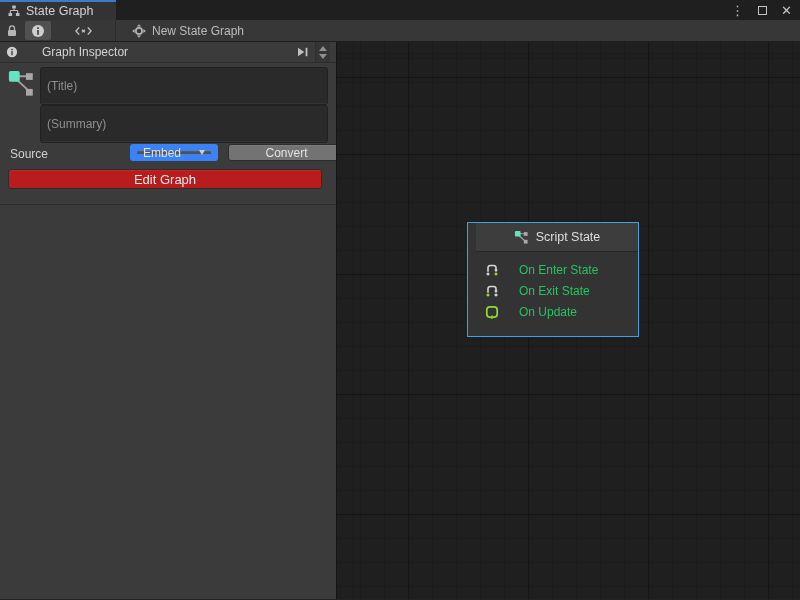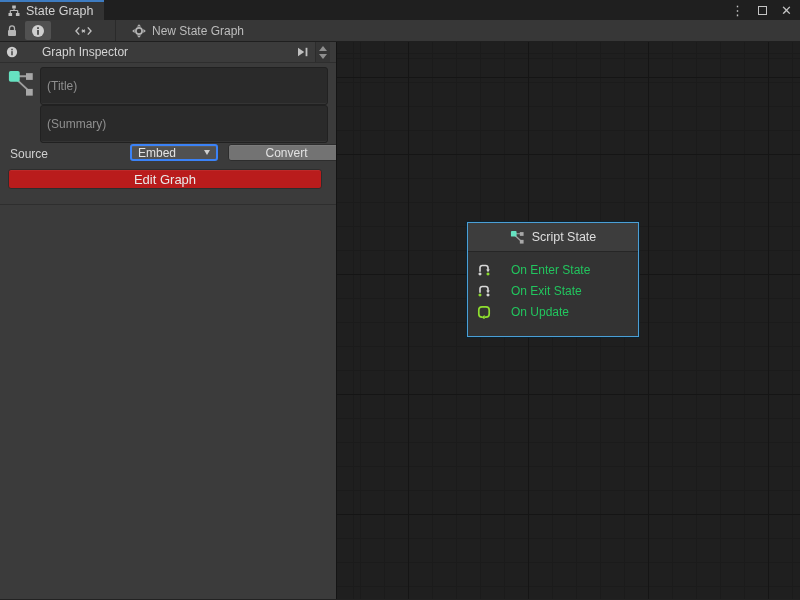--- a/index.html
+++ b/index.html
@@ -2,21 +2,21 @@
 <html><head>
 <meta charset="utf-8">
 <style>
   * { margin:0; padding:0; box-sizing:border-box; }
   html,body { width:800px; height:600px; overflow:hidden; }
   body { font-family:"Liberation Sans", sans-serif; background:#1f1f1f; color:#c8c8c8; font-size:12px; }
   .window { position:relative; width:800px; height:600px; background:#222; }
 
   
   .titlebar { position:relative; height:20px; background:#1f1f1f; display:flex; align-items:stretch; }
-  .tab { position:relative; width:104px; background:#333333; display:flex; align-items:center; gap:6px; padding:0 8px; border-top:2px solid #3e7cc1; color:#d2d2d2; font-size:12.5px; }
+  .tab { position:relative; width:116px; background:#333333; display:flex; align-items:center; gap:6px; padding:0 8px; border-top:2px solid #3e7cc1; color:#d2d2d2; font-size:12.5px; }
   .titlebar-controls { margin-left:auto; display:flex; align-items:center; gap:14px; padding-right:8px; color:#c4c4c4; }
   .tb-ctl { font-size:13px; line-height:1; cursor:default; }
   .maxbox { width:9px; height:9px; border:1.4px solid #c4c4c4; display:inline-block; }
 
   
   .toolbar { position:relative; height:22px; background:#373737; border-bottom:1px solid #1f1f1f; display:flex; align-items:stretch; font-size:12px; }
   .tool-btn { display:flex; align-items:center; justify-content:center; padding:0 6px; color:#c8c8c8; }
   .tool-btn.active { background:#515151; margin:1px 1px; border-radius:2px; }
   .tool-sep { width:1px; background:#2a2a2a; }
   .labelled-btn { display:flex; align-items:center; gap:6px; padding:0 8px; color:#bdbdbd; }
@@ -43,38 +43,38 @@
   .tri-dn { width:0; height:0; border-left:4px solid transparent; border-right:4px solid transparent; border-top:5px solid #8f8f8f; }
 
   .insp-body { position:relative; height:calc(100% - 21px); }
   .graph-type-icon { position:absolute; left:8px; top:5px; }
   .field { position:absolute; left:40px; width:288px; height:19px; background:#2a2a2a; border:1px solid #212121; border-radius:3px; color:#8f8f8f; font-size:12px; padding:18px 6px; box-shadow:inset 0 -1px 0 rgba(255,255,255,0.05); font-family:"Liberation Sans", sans-serif; }
   .field::placeholder { color:#8f8f8f; opacity:1; }
   .field-title { top:4px; }
   .field-summary { top:42px; }
 
   .source-label { position:absolute; left:10px; top:84px; color:#d0d0d0; }
-  .dropdown { position:absolute; left:130px; top:81px; width:88px; height:17px; background:#515151; border:2px solid #3b82f6; border-radius:3px; display:flex; align-items:center; padding:0 6px; color:#e2e2e2; box-shadow:inset 0 1px 0 rgba(255,255,255,0.06); }
+  .dropdown { position:absolute; left:130px; top:81px; width:88px; height:17px; background:#515151; border:7px solid #3b82f6; border-radius:3px; display:flex; align-items:center; padding:0 6px; color:#e2e2e2; box-shadow:inset 0 1px 0 rgba(255,255,255,0.06); }
   .dropdown .caret-down { margin-left:auto; border-top-color:#cfcfcf; border-left-width:3.5px; border-right-width:3.5px; }
   .convert-btn { position:absolute; left:228px; top:81px; width:117px; height:17px; background:#737373; border:1px solid #2d2d2d; border-radius:3px; display:flex; align-items:center; justify-content:center; color:#e2e2e2; box-shadow:inset 0 1px 0 rgba(255,255,255,0.06); }
   .edit-graph-btn { position:absolute; left:8px; top:106px; width:314px; height:20px; background:#b91c1c; border:1px solid #2d2d2d; border-radius:3px; display:flex; align-items:center; justify-content:center; color:#e8e8e8; font-size:13px; box-shadow:inset 0 1px 0 rgba(255,255,255,0.06); }
   .insp-divider { position:absolute; left:0; top:141px; width:100%; height:1px; background:#2e2e2e; }
 
   
   .canvas { position:relative; flex:1; background-color:#1f1f1f; border-left:1px solid #141414;
     background-image:
       repeating-linear-gradient(90deg, #151515 0 1px, transparent 1px 120px),
       repeating-linear-gradient(0deg,  #151515 0 1px, transparent 1px 120px),
       repeating-linear-gradient(90deg, #1b1b1b 0 1px, transparent 1px 24px),
       repeating-linear-gradient(0deg,  #1b1b1b 0 1px, transparent 1px 24px);
     background-position: 71px 0, 0 36px, 23px 0, 0 12px;
   }
 
   
-  .node { position:absolute; left:130px; top:180px; width:172px; height:115px; background:#333333; border:1px solid #4b9fd6; box-shadow:0 0 0 1px rgba(10,35,50,0.8); }
+  .node { position:absolute; left:130px; top:180px; width:172px; height:115px; background:#333333; border:1px solid #4b9fd6; box-shadow:0 0 0 1px rgba(10,35,50,0.8);padding-left:8px; }
   .node-header { height:29px; background:#3d3d3d; border-bottom:1px solid #262626; display:flex; align-items:center; justify-content:center; gap:7px; color:#dedede; font-size:12.5px; }
   .node-items { padding:7px 0 0 9px; }
   .node-item { display:flex; align-items:center; gap:20px; height:21px; color:#22c55e; }
 
   svg { display:block; }
 </style>
 </head>
 <body>
 
 <div class="window">

